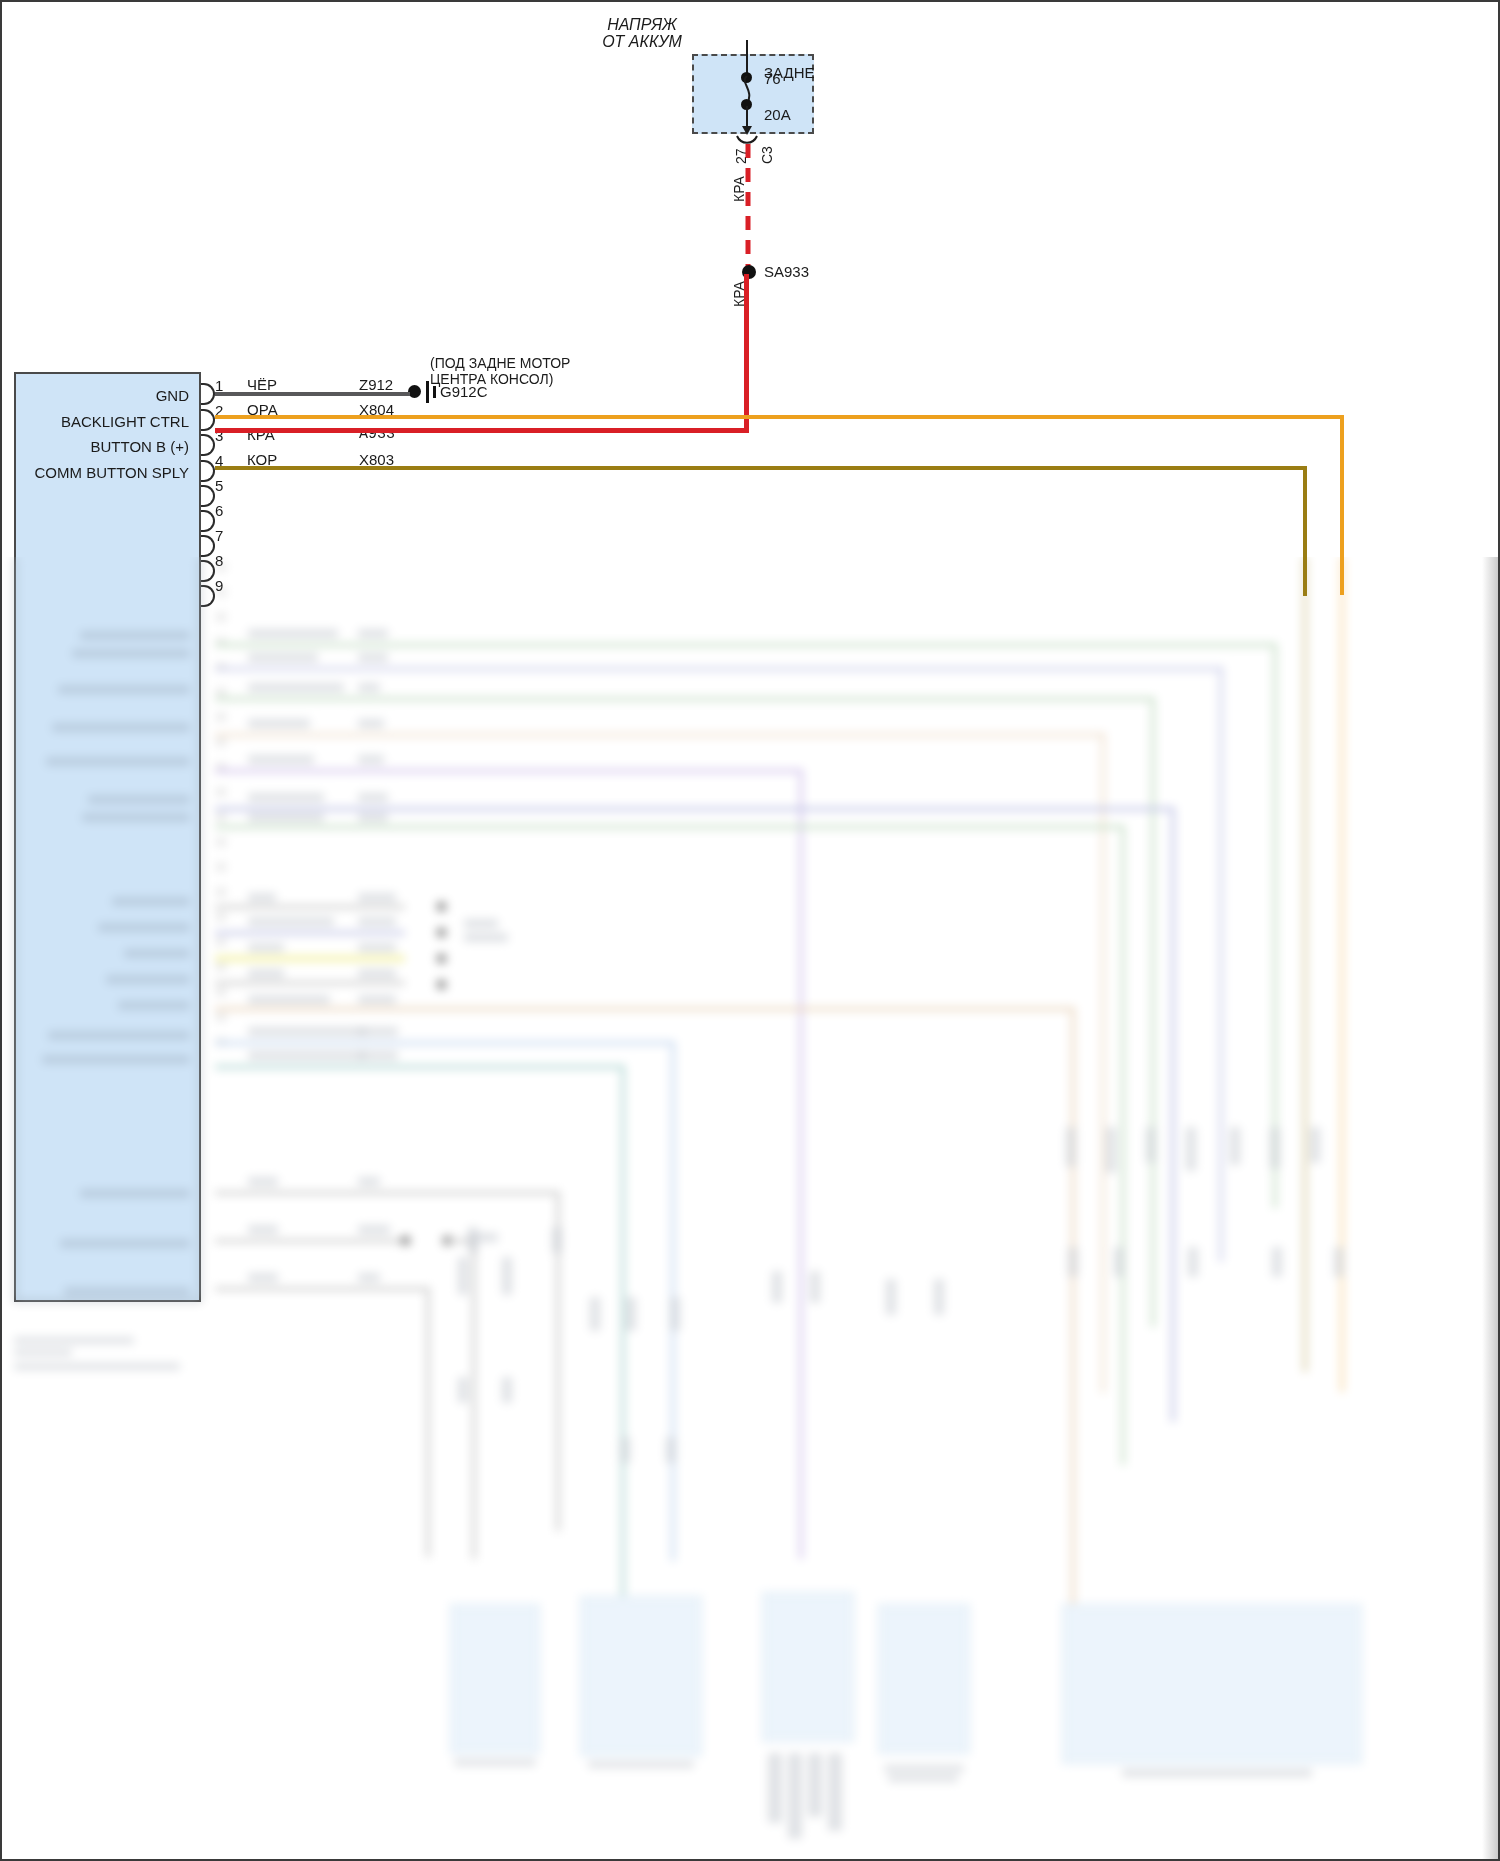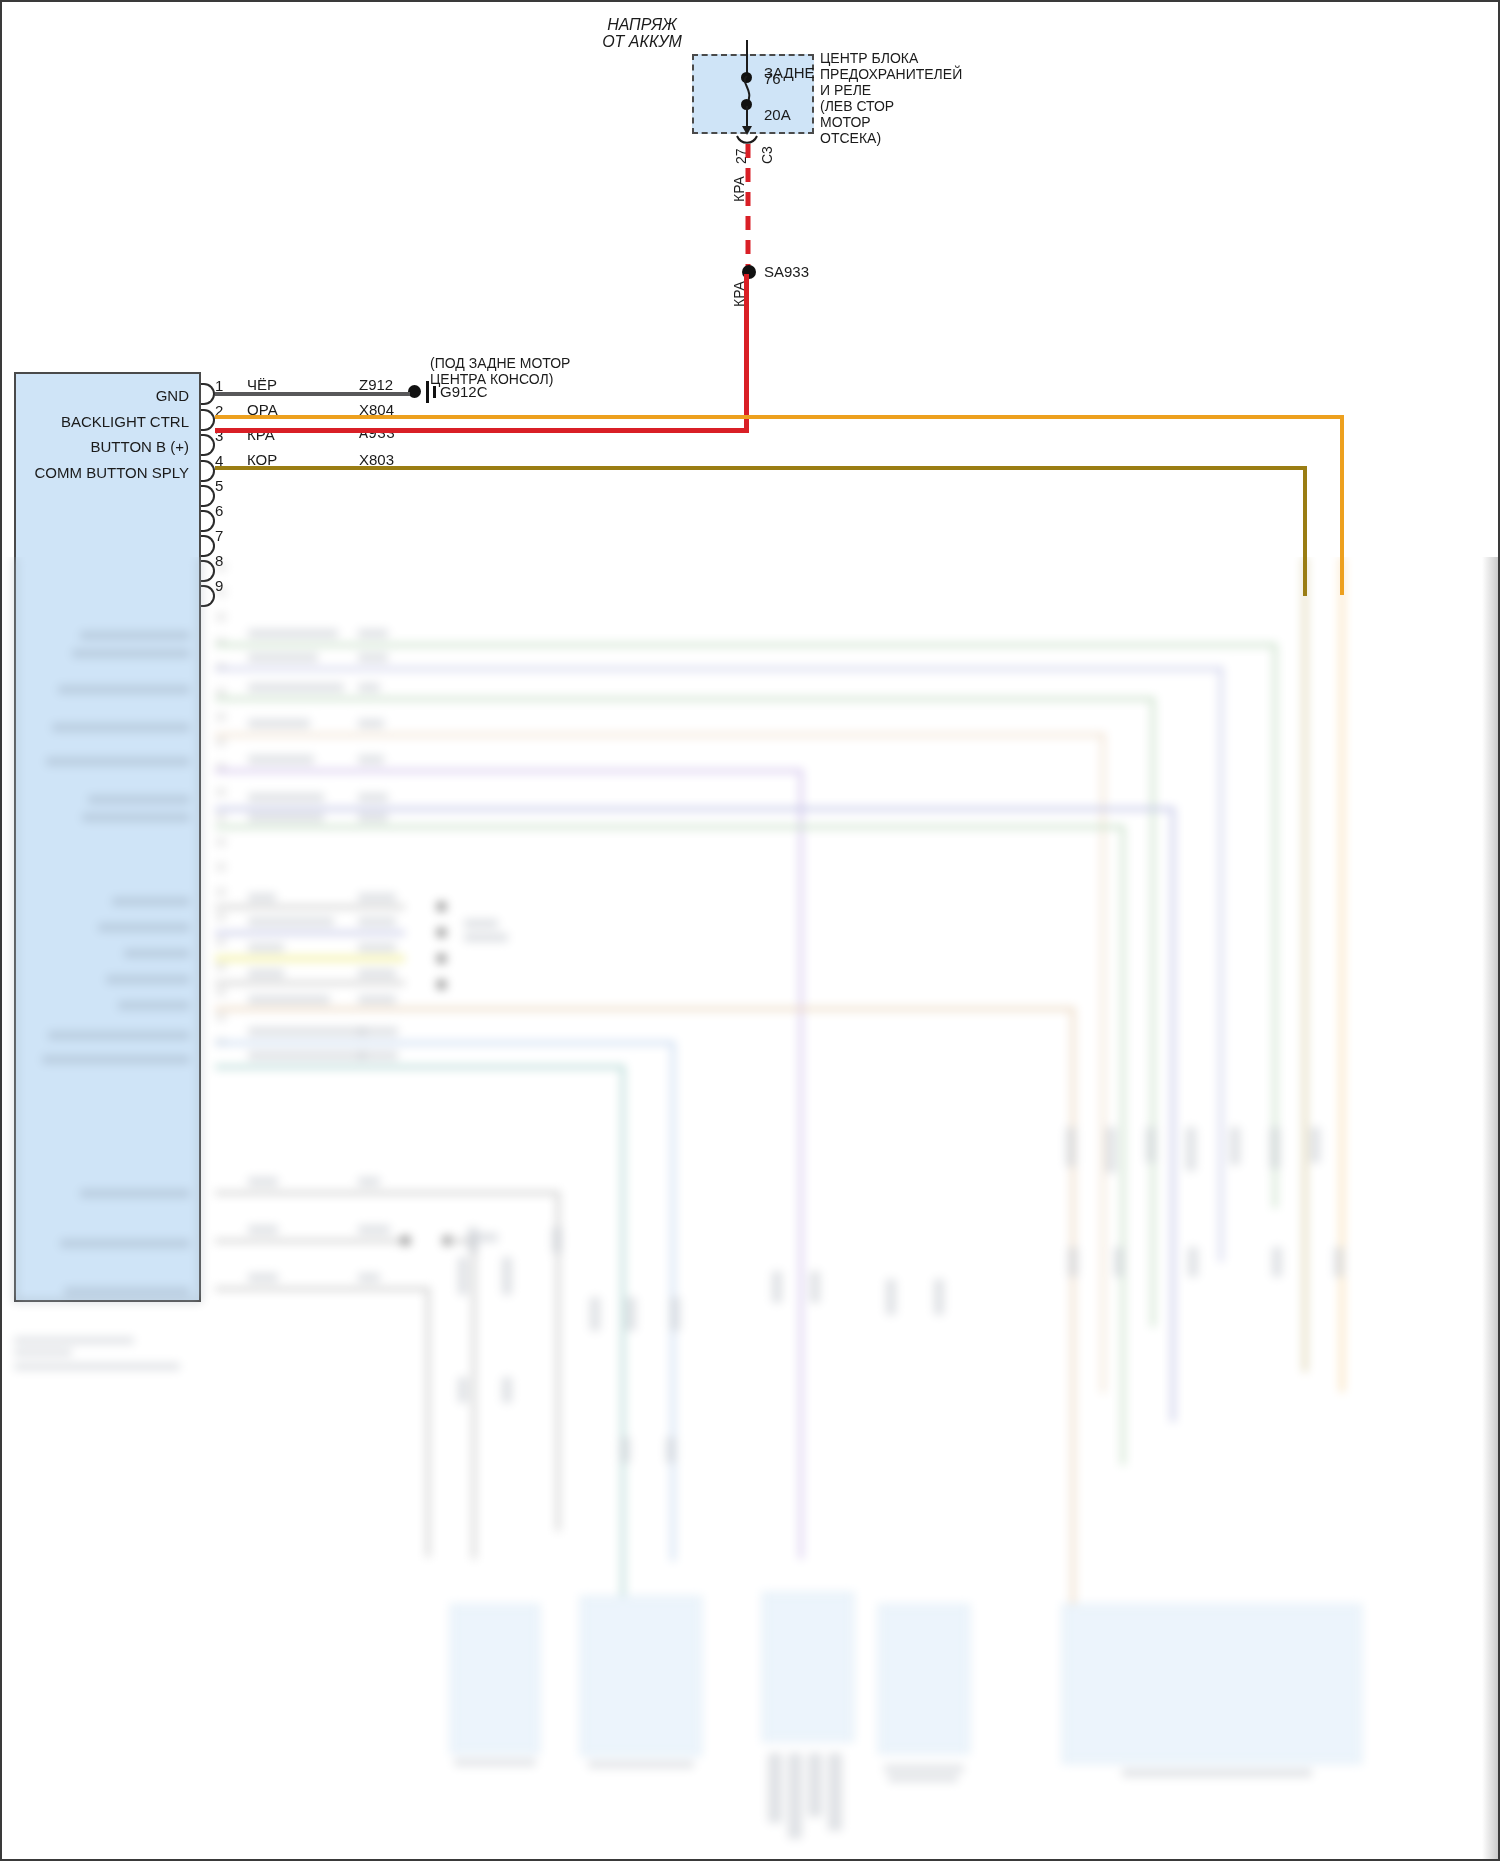--- a/index.html
+++ b/index.html
@@ -107,26 +107,20 @@
   <div class="dot" style="left:739px;top:97px;"></div>
 
   <div class="wire v" style="left:744px;top:104px;width:2px;height:25px;background:#1b1b1b;"></div>
   <svg class="abs" style="left:738px;top:120px;width:14px;height:14px;" viewBox="0 0 14 14">
     <path d="M7 13 L2 4 L12 4 Z" fill="#1b1b1b"></path>
   </svg>
   <svg class="abs" style="left:733px;top:132px;width:24px;height:12px;" viewBox="0 0 24 12">
     <path d="M2 2 C 6 11, 18 11, 22 2" stroke="#1b1b1b" stroke-width="2" fill="none"></path>
   </svg>
 
-  <div class="lbl sm" style="left:818px;top:48px;width:180px;">ЦЕНТР БЛОКА
-ПРЕДОХРАНИТЕЛЕЙ
-И РЕЛЕ
-(ЛЕВ СТОР
-МОТОР
-ОТСЕКА)</div>
 
   <div class="lbl" style="left:762px;top:62px;">ЗАДНЕ</div>
   <div class="lbl" style="left:762px;top:68px;">76</div>
   <div class="lbl" style="left:762px;top:104px;">20A</div>
 
   <div class="lbl rot" style="left:731px;top:162px;font-size:14px;">27</div>
   <div class="lbl rot" style="left:757px;top:162px;font-size:14px;">C3</div>
 
   <svg class="abs" style="left:739px;top:142px;width:14px;height:126px;" viewBox="0 0 14 126">
     <line x1="7" y1="0" x2="7" y2="126" stroke="#d91f26" stroke-width="5" stroke-dasharray="14 10"></line>

